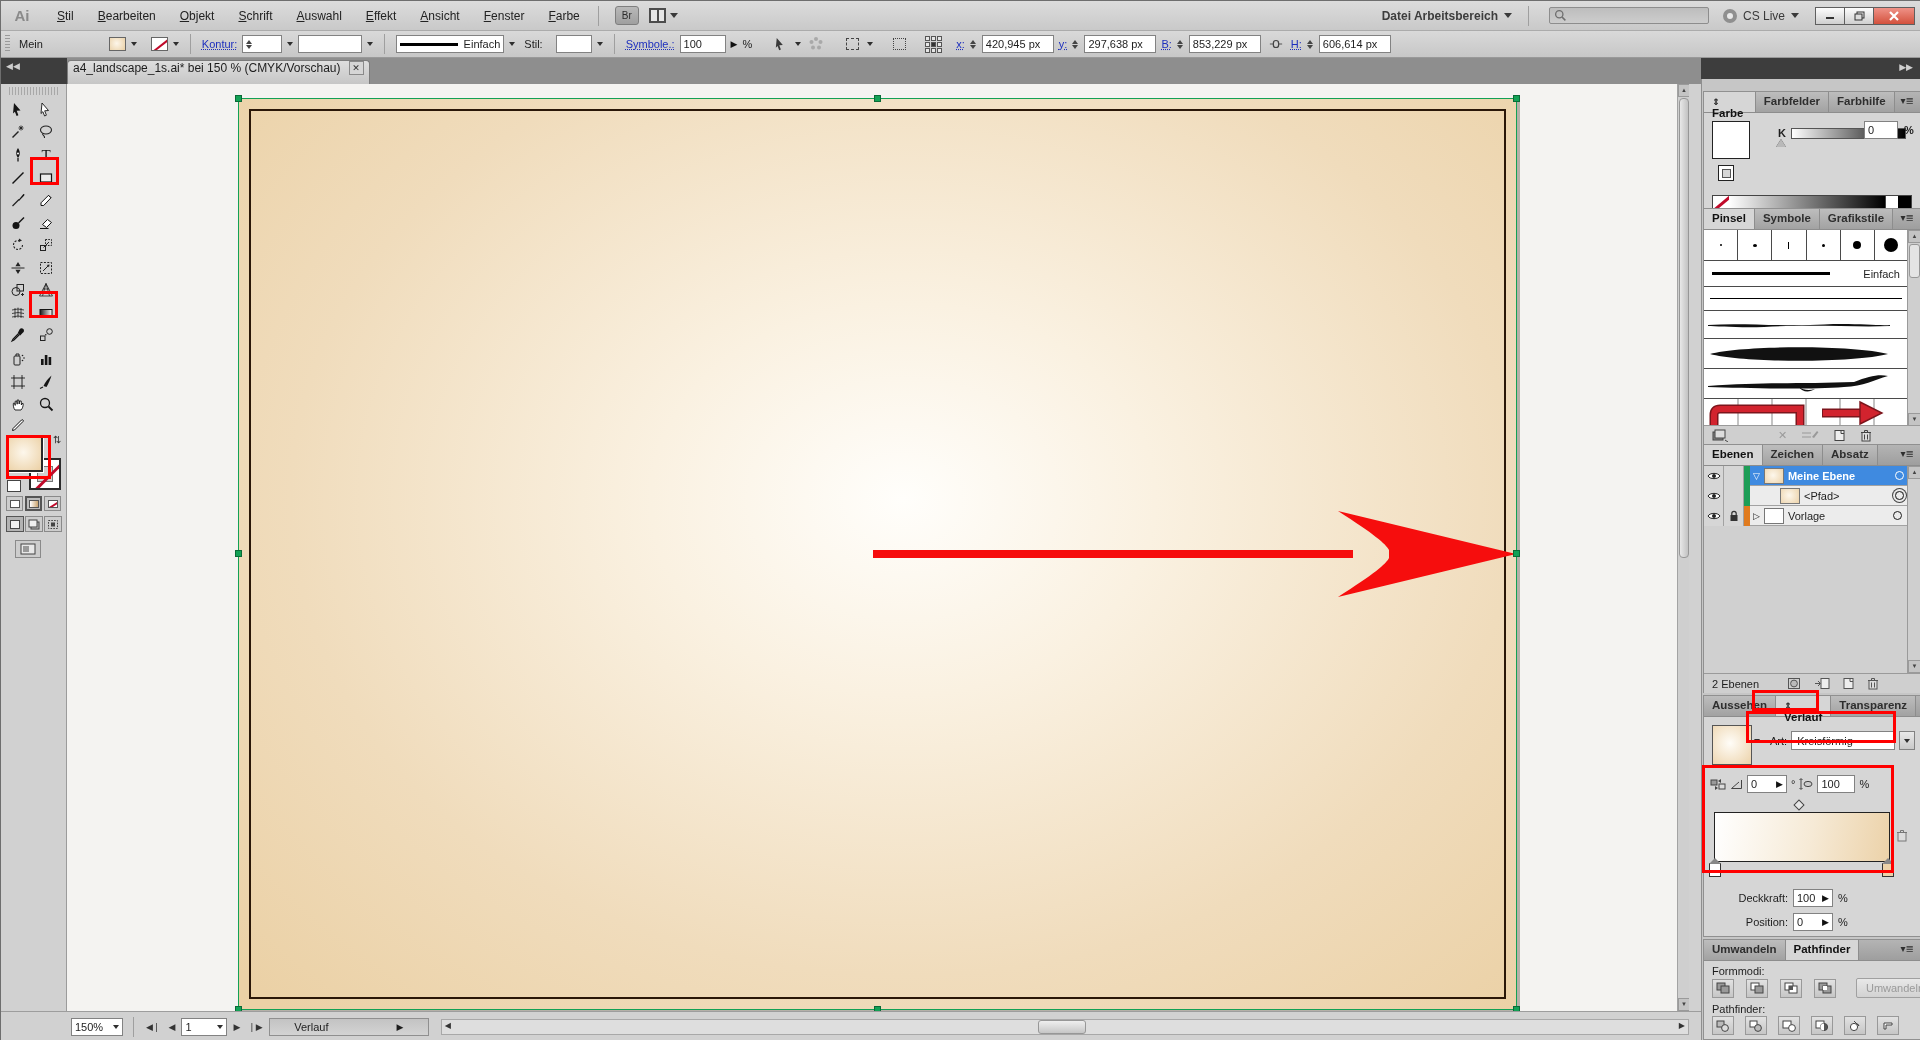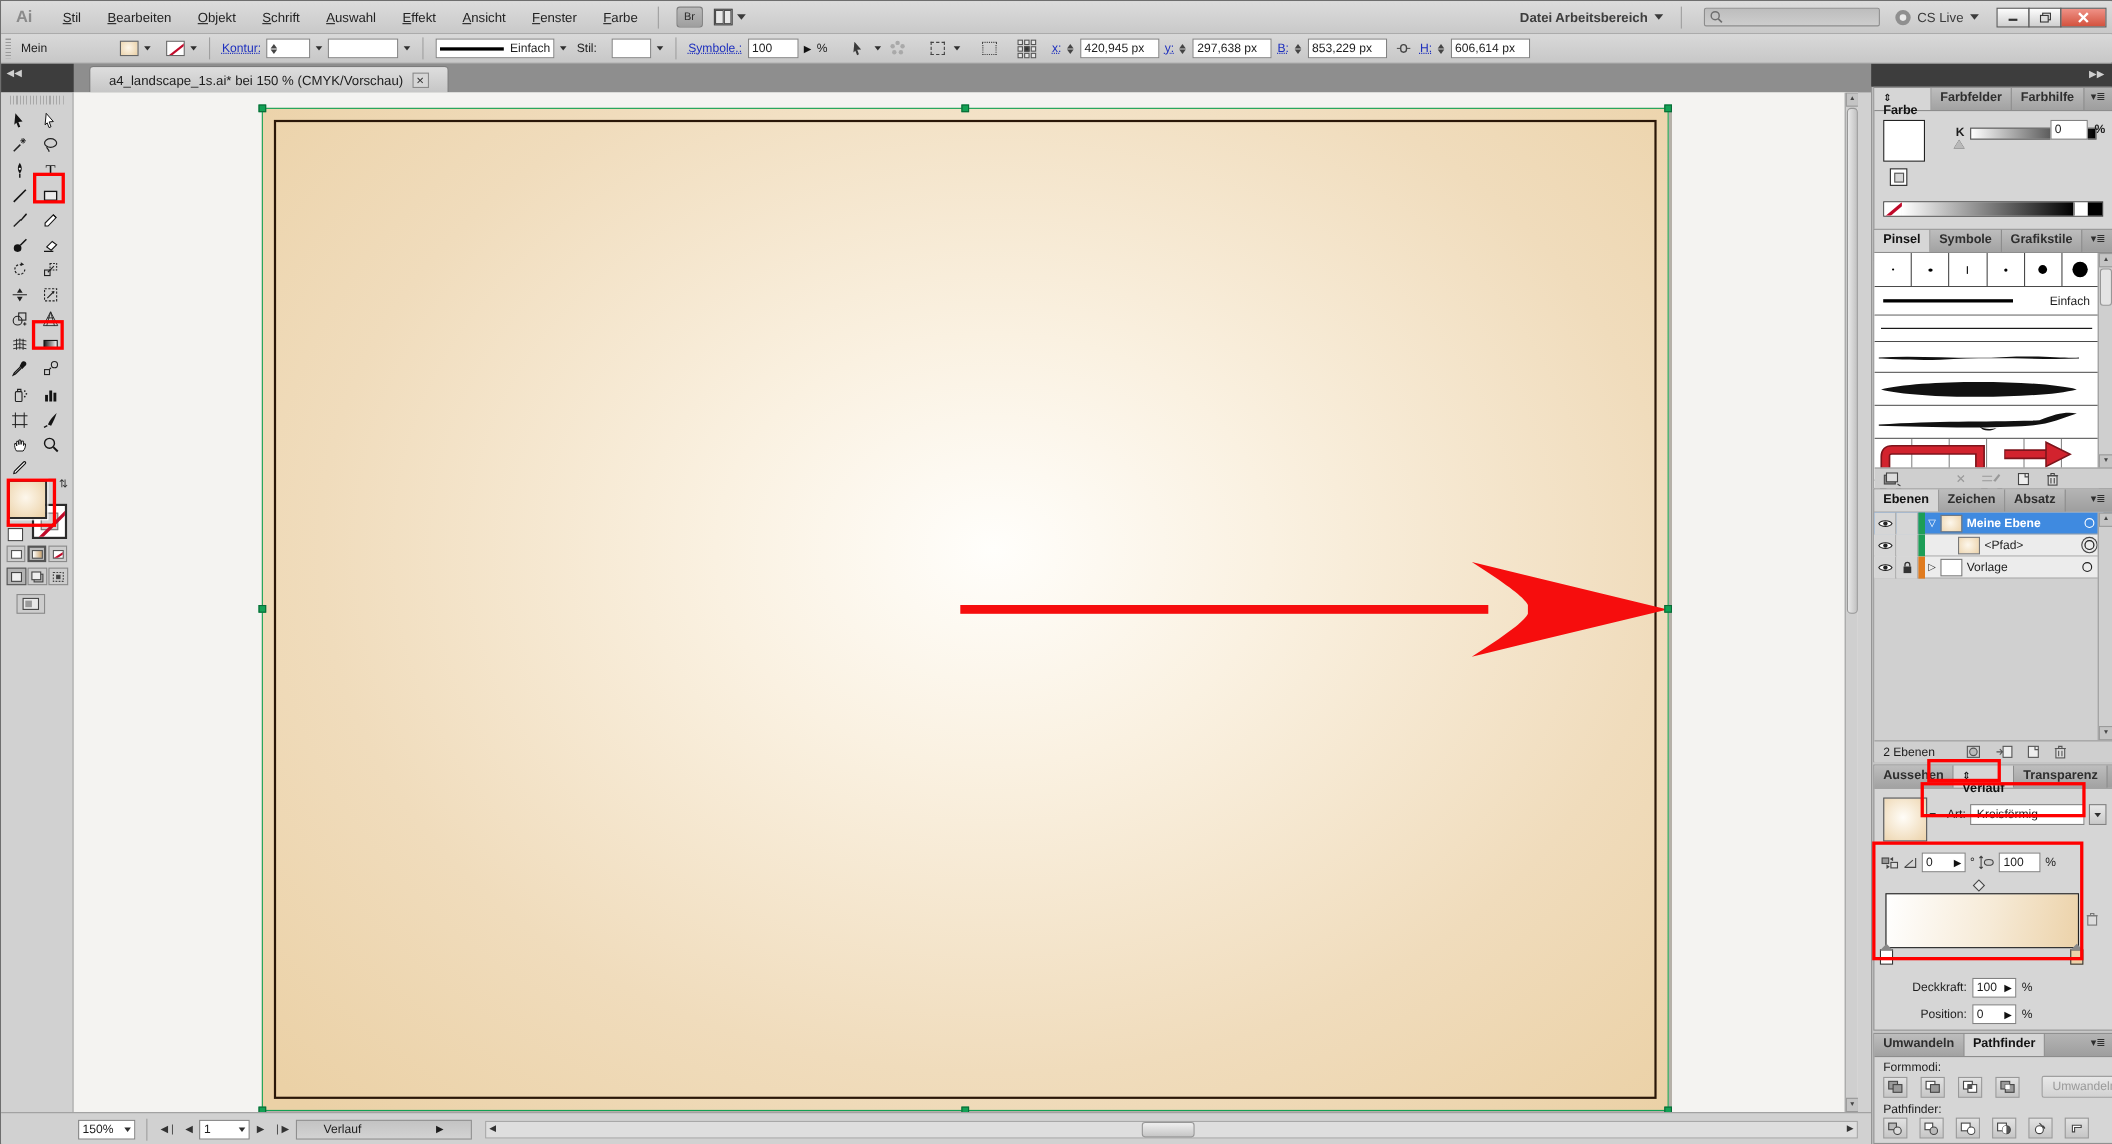--- a/index.html
+++ b/index.html
@@ -47,21 +47,21 @@
   .strokeline{width:62px;height:3px;background:#000;margin-right:6px;}
   .cb-ico{width:20px;height:18px;display:flex;align-items:center;justify-content:center;}
   .dash-sq{width:13px;height:12px;border:1px dashed #444;display:inline-block;}
   .ninegrid{display:grid;grid-template-columns:repeat(3,5px);grid-auto-rows:5px;gap:1px;}
   .ninegrid i{border:1px solid #555;display:block;background:#e6e6e6;}
   .ninegrid i.c{background:#333;}
 
   
   .tabbar{position:absolute;left:0;top:57px;width:1700px;height:26px;background:#8e8e8e;}
   .collapse-box{position:absolute;left:0;top:0;width:66px;height:26px;background:#3d3d3d;color:#cfcfcf;font-size:9px;padding:3px 5px;}
-  .doctab{position:absolute;left:80px;top:2px;height:24px;background:linear-gradient(#dedede,#c6c6c6);border:1px solid #7c7c7c;border-bottom:none;border-radius:4px 4px 0 0;display:flex;align-items:center;gap:8px;padding:0 17px;font-size:12px;color:#1c1c1c;}
+  .doctab{position:absolute;left:66px;top:2px;height:24px;background:linear-gradient(#dedede,#c6c6c6);border:1px solid #7c7c7c;border-bottom:none;border-radius:4px 4px 0 0;display:flex;gap:8px;padding:0 5px;font-size:12px;color:#1c1c1c;}
   .tab-close{width:15px;height:14px;border:1px solid #8a8a8a;background:#d6d6d6;font-size:9px;line-height:12px;text-align:center;color:#333;}
   .dockhead{position:absolute;left:1700px;top:57px;width:220px;height:21px;background:#3d3d3d;color:#cfcfcf;font-size:9px;text-align:right;padding:4px 8px;}
 
   
   .toolbar{position:absolute;left:0;top:83px;width:66px;height:927px;background:#d1d1d1;border-right:1px solid #9b9b9b;}
   .tb-grip{height:8px;margin:3px 8px;background:repeating-linear-gradient(90deg,#a8a8a8 0 1px,transparent 1px 3px);}
   .tcell{position:absolute;width:28px;height:22px;display:flex;align-items:center;justify-content:center;}
   .tcell svg{display:block;}
   .fs-block{position:absolute;left:4px;top:348px;width:58px;height:58px;}
   .fs-fill{position:absolute;left:2px;top:4px;width:36px;height:36px;border:2px solid #2b2b2b;background:radial-gradient(circle at 45% 45%,#fdf7ec,#ebd0a4);outline:1px solid #fff;}
@@ -642,21 +642,21 @@
     </div>
     <div class="hscroll">
       <span class="h-arr" style="left:3px">◀</span>
       <div class="hthumb"></div>
       <span class="h-arr" style="right:3px">▶</span>
     </div>
   </div>
 
   <div class="dock">
 
-    <div class="pgroup" style="top:0;height:158px">
+    <div class="pgroup" style="top:12px;height:158px">
       <div class="ptabs">
         <div class="ptab active"><span style="font-size:9px">⇕ </span><span>Farbe</span></div>
         <div class="ptab"><span>Farbfelder</span></div>
         <div class="ptab"><span>Farbhilfe</span></div>
         <div class="pmenu">▾≣</div>
       </div>
       <div class="pbody" style="height:107px">
         <div class="color-big"></div>
         <div class="color-stroke"></div>
         <div class="kslider">

